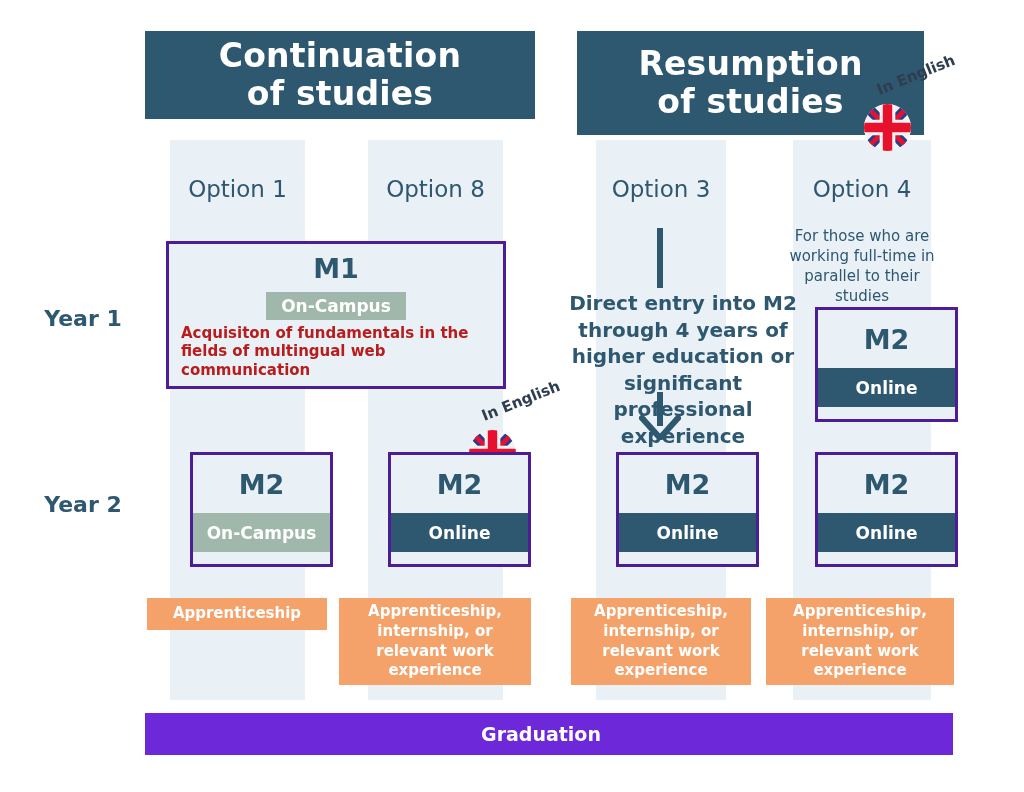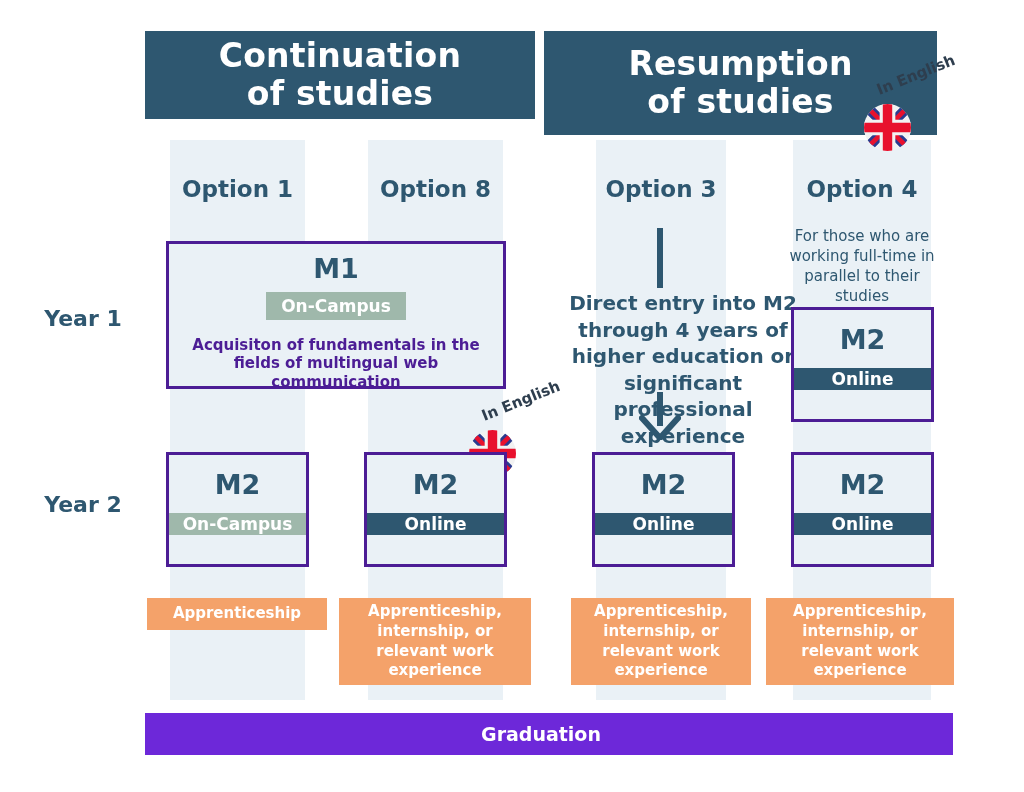--- a/index.html
+++ b/index.html
@@ -20,38 +20,38 @@
   .stripe.s4{left:793px;top:140px;width:138px;height:560px;}
 
   
   .hdr{
     position:absolute;background:#2e5770;color:#ffffff;
     display:flex;align-items:center;justify-content:center;text-align:center;
     font-weight:bold;line-height:1.14;letter-spacing:.2px;
     font-size:33px;
   }
   .hdr.left{left:145px;top:31px;width:390px;height:88px;}
-  .hdr.right{left:544px;top:31px;width:393px;height:104px;text-align:center;}
+  .hdr.right{left:577px;top:31px;width:347px;height:104px;text-align:center;}
 
   
   .badge{position:absolute;width:92px;height:74px;}
   .badge .lbl{
     position:absolute;left:16px;top:0px;
     transform:rotate(-22deg);transform-origin:left top;
     font-size:15px;font-weight:bold;color:#2e3e4e;white-space:nowrap;
   }
   .flag{position:absolute;left:6px;top:22px;width:47px;height:47px;border-radius:50%;overflow:hidden;}
   .badge.b-hdr{left:858px;top:82px;}
   .badge.b-opt2{left:463px;top:408px;}
 
   
   .optlabel{
     position:absolute;height:46px;
     display:flex;align-items:center;justify-content:center;
-    font-size:23px;font-weight:bold;color:#2e5770;
+    font-size:23px;font-weight:normal;color:#2e5770;
   }
   .ol1{left:170px;top:166px;width:135px;}
   .ol2{left:368px;top:166px;width:135px;}
   .ol3{left:596px;top:166px;width:130px;}
   .ol4{left:793px;top:166px;width:138px;}
 
   
   .yearlabel{
     position:absolute;left:24px;width:118px;
     font-size:22px;font-weight:bold;color:#2e5770;text-align:center;
@@ -73,38 +73,38 @@
   }
   .modbox .mode{
     flex:0 0 auto;
     display:flex;align-items:center;justify-content:center;
     font-size:17px;font-weight:bold;color:#ffffff;
   }
   .modbox .mode.online{background:#2e5770;}
   .modbox .mode.oncampus{background:#9fb8ab;}
   .modbox .tail{flex:1 1 auto;background:#eaf1f6;}
   .modbox .desc{
-    padding:4px 12px 0 12px;text-align:center;
-    font-size:15px;font-weight:bold;color:#4c1d95;line-height:1.22;margin-top:12px;
+    padding:4px 12px 0 12px;text-align:left;
+    font-size:15px;font-weight:bold;color:#b91c1c;line-height:1.22;
   }
 
   
   #m1-box{left:166px;top:241px;width:340px;height:148px;}
   #m1-box .code{height:48px;}
   #m1-box .mode{width:140px;height:28px;margin:0 auto;}
 
   
-  .m2{width:143px;height:115px;}
+  .m2{width:143px;height:115px;margin-left:24px;}
   #m2-opt1{left:166px;top:452px;}
   #m2-opt2{left:364px;top:452px;}
   #m2-opt3{left:592px;top:452px;}
   #m2-opt4{left:791px;top:452px;}
   #m2-opt4-y1{left:791px;top:307px;}
   .m2 .code{height:58px;}
-  .m2 .mode{height:22px;text-align:right;}
+  .m2 .mode{height:39px;text-align:right;}
 
   
   .vline{position:absolute;left:657px;top:228px;width:6px;height:60px;background:#2e5770;}
   .o3text{
     position:absolute;left:546px;top:290px;width:232px;
     text-align:center;font-size:20px;font-weight:bold;
     color:#2e5770;line-height:1.33;margin-left:21px;
   }
   .arrow-wrap{position:absolute;left:639px;top:392px;width:42px;height:48px;}
 

